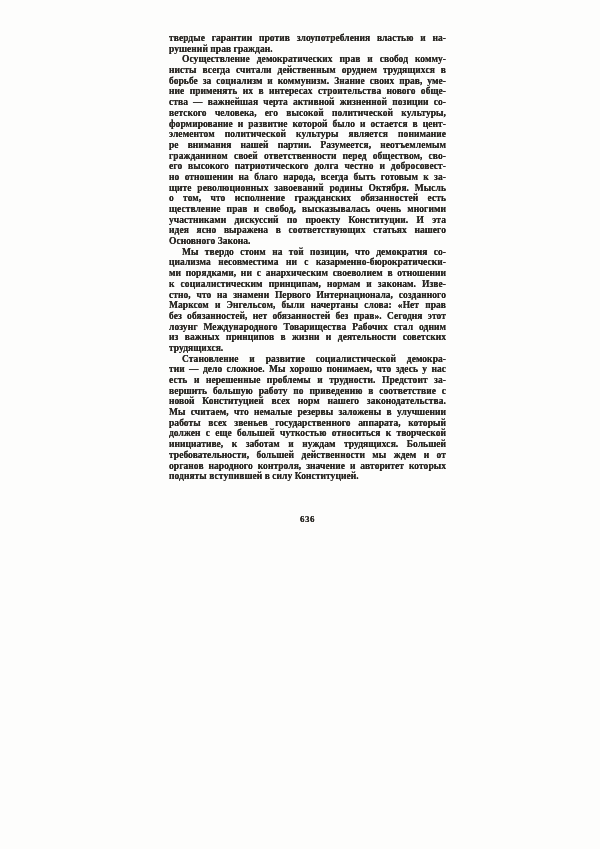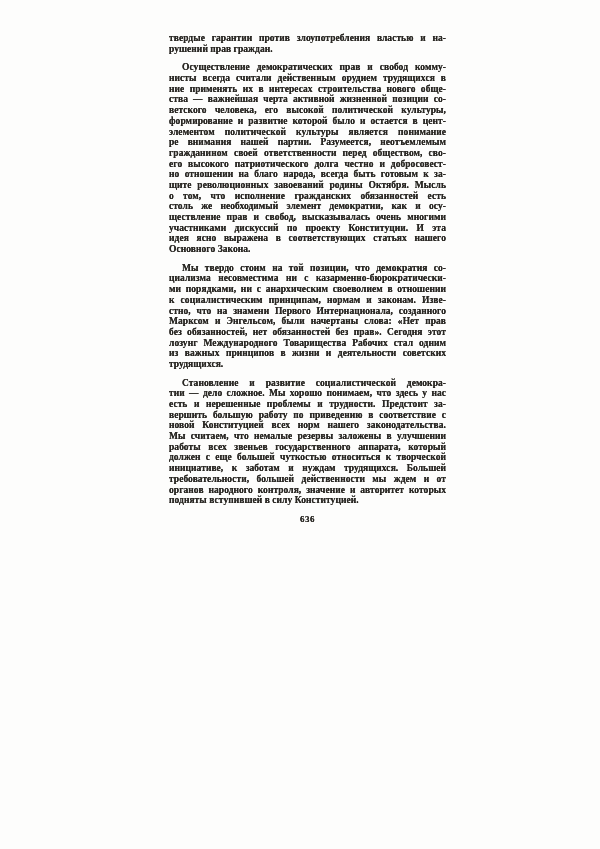--- a/index.html
+++ b/index.html
@@ -36,21 +36,20 @@
     text-align: justify;
     text-align-last: justify;
     letter-spacing: 0.05px;
     text-shadow: 0 0 0.35px currentColor;
   }
   .line.last {
     text-align-last: left;
   }
   .line.indent {
     text-indent: 13px;
-    margin-top: 8px;
   }
   .page-number {
     margin-top: 21px;
     font-size: 9px;
     font-weight: 700;
     text-align: center;
     text-align-last: center;
     letter-spacing: 0.5px;
     color: var(--ink, #262420);
     text-shadow: 0 0 0.3px currentColor;
@@ -59,32 +58,32 @@
 </head>
 <body>
 
 <div class="page">
   <div class="text-block">
 
   <div class="line">твердые гарантии против злоупотребления властью и на-</div>
       <div class="line last">рушений прав граждан.</div>
       <div class="line indent">Осуществление демократических прав и свобод комму-</div>
       <div class="line">нисты всегда считали действенным орудием трудящихся в</div>
+      <div class="line">борьбе за социализм и коммунизм. Знание своих прав, уме-</div>
       <div class="line">ние применять их в интересах строительства нового обще-</div>
       <div class="line">ства — важнейшая черта активной жизненной позиции со-</div>
       <div class="line">ветского человека, его высокой политической культуры,</div>
       <div class="line">формирование и развитие которой было и остается в цент-</div>
       <div class="line">элементом политической культуры является понимание</div>
       <div class="line">ре внимания нашей партии. Разумеется, неотъемлемым</div>
       <div class="line">гражданином своей ответственности перед обществом, сво-</div>
       <div class="line">его высокого патриотического долга честно и добросовест-</div>
       <div class="line">но отношении на благо народа, всегда быть готовым к за-</div>
       <div class="line">щите революционных завоеваний родины Октября. Мысль</div>
       <div class="line">о том, что исполнение гражданских обязанностей есть</div>
-      <div class="line">столь же необходимый элемент демократии, как и осу-</div>
       <div class="line">ществление прав и свобод, высказывалась очень многими</div>
       <div class="line">участниками дискуссий по проекту Конституции. И эта</div>
       <div class="line">идея ясно выражена в соответствующих статьях нашего</div>
       <div class="line last">Основного Закона.</div>
       <div class="line indent">Мы твердо стоим на той позиции, что демократия со-</div>
       <div class="line">циализма несовместима ни с казарменно-бюрократически-</div>
       <div class="line">ми порядками, ни с анархическим своеволием в отношении</div>
       <div class="line">к социалистическим принципам, нормам и законам. Изве-</div>
       <div class="line">стно, что на знамени Первого Интернационала, созданного</div>
       <div class="line">Марксом и Энгельсом, были начертаны слова: «Нет прав</div>

